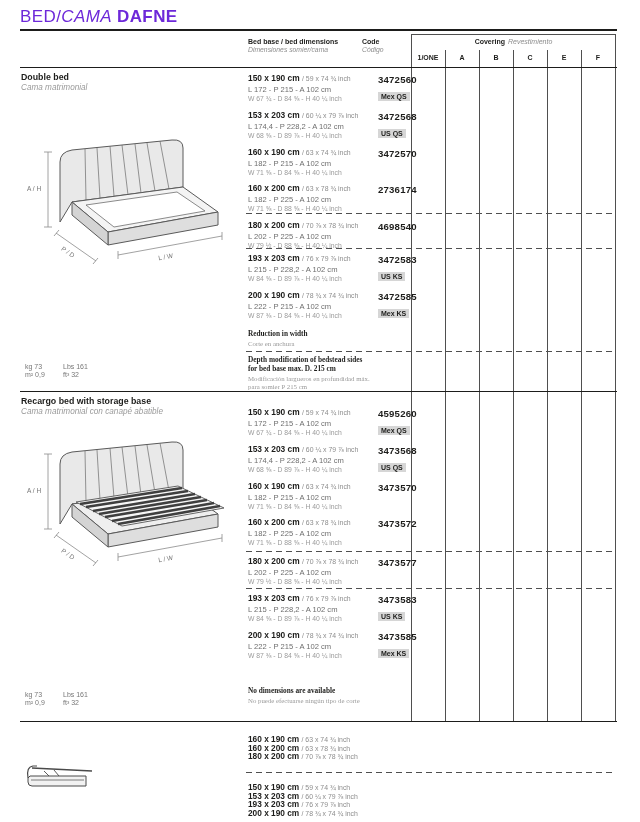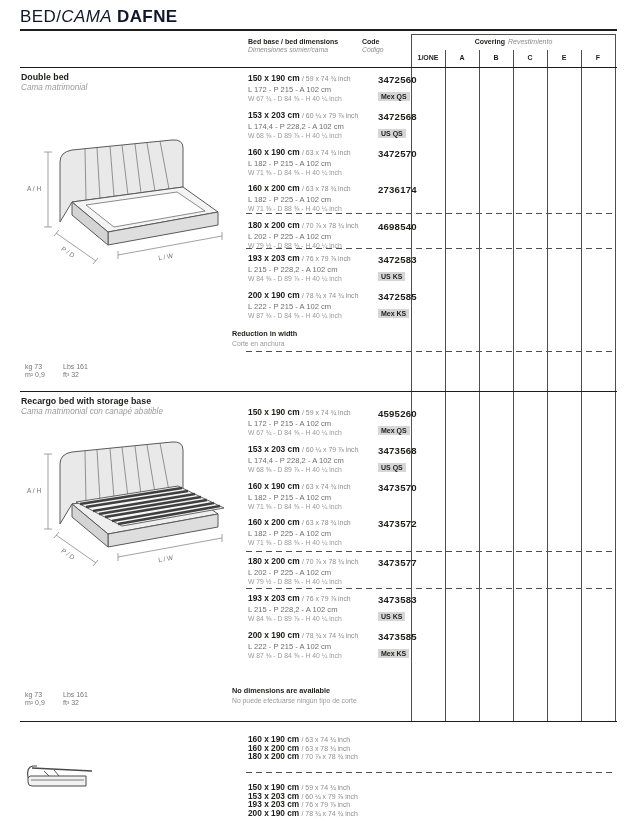--- a/index.html
+++ b/index.html
@@ -7,21 +7,21 @@
         font-family:"Liberation Sans",sans-serif;color:#1d1d1b;}
   .abs{position:absolute;}
   
   .rule{position:absolute;left:20px;width:597px;background:#1d1d1b;height:1px;}
   .rule.thick{height:2px;}
   .vline{position:absolute;width:1px;background:#4f4f4f;}
   .hline{position:absolute;height:1px;background:#4f4f4f;}
   .dash{position:absolute;height:1px;left:246px;width:370px;
         background:repeating-linear-gradient(90deg,#4f4f4f 0 6px,transparent 6px 10px);}
   
-  .page-title{position:absolute;left:20px;top:7px;font-size:17px;letter-spacing:.4px;color:#0f172a;}
+  .page-title{position:absolute;left:20px;top:7px;font-size:17px;letter-spacing:.4px;color:#6d28d9;}
   .page-title .t1{font-weight:400;}
   .page-title .t2{font-weight:400;font-style:italic;}
   .page-title .t3{font-weight:700;margin-left:5px;}
   
   .hdr{position:absolute;}
   .hb{font-size:7px;font-weight:bold;}
   .hi{font-size:6.8px;font-style:italic;color:#8d8d8d;margin-top:1px;}
   .cov-title{position:absolute;left:411px;top:38px;width:205px;text-align:center;font-size:7px;}
   .cov-title .b{font-weight:bold;}
   .cov-title .i{font-style:italic;color:#8d8d8d;margin-left:3px;}
@@ -34,21 +34,21 @@
   .row{position:absolute;left:248px;width:368px;}
   .d1{font-size:8.4px;font-weight:bold;}
   .in{font-weight:normal;font-size:6.9px;color:#8d8d8d;}
   .d2{font-size:7.6px;color:#6e6e6e;margin-top:1.5px;}
   .d3{font-size:6.8px;color:#9a9a9a;margin-top:1.5px;}
   .codeblock{position:absolute;left:114px;top:1px;width:56px;margin-left:16px;}
   .cnum{font-size:9.6px;font-weight:bold;letter-spacing:.2px;}
   .badge{display:inline-block;margin-top:2px;padding:1px 3px;background:#d6d6d6;
          font-size:7px;font-weight:bold;}
   
-  .note{position:absolute;left:232px;width:150px;}
+  .note{position:absolute;left:248px;width:150px;font-family:Liberation Serif, serif;}
   .note .nb{font-size:7.3px;font-weight:bold;white-space:pre-line;line-height:9px;}
   .note .ng{font-size:6.8px;color:#9a9a9a;white-space:pre-line;line-height:8.5px;margin-top:1.5px;}
   
   .weights{position:absolute;display:grid;grid-template-columns:38px auto;row-gap:1px;
            font-size:7px;color:#777;}
   
   .sgroup{position:absolute;left:248px;}
   .sline{font-size:8.3px;font-weight:bold;height:8.6px;}
   svg text{font-family:"Liberation Sans",sans-serif;}
 </style>
@@ -177,20 +177,26 @@
     <div class="d2">L 222 - P 215 - A 102 cm</div>
     <div class="d3">W 87 ⅜ - D 84 ⅝ - H 40 ¼ inch</div>
     <div class="codeblock"><div class="cnum">3472585</div><div class="badge">Mex KS</div></div>
   </div>
 
   <div class="note" style="top:329px">
     <div class="nb">Reduction in width</div>
     <div class="ng">Corte en anchura</div>
   </div>
   <div class="dash" style="top:351px"></div>
+  <div class="note" style="top:355px">
+    <div class="nb">Depth modification of bedstead sides
+for bed base max. D. 215 cm</div>
+    <div class="ng">Modificación largueros en profundidad máx.
+para somier P 215 cm</div>
+  </div>
 
   <div class="weights" style="left:25px;top:363px">
     <span>kg 73</span>
     <span>Lbs 161</span>
     <span>m² 0,9</span>
     <span>ft³ 32</span>
   </div>
 
   <div class="rule" style="top:391px"></div>
 

